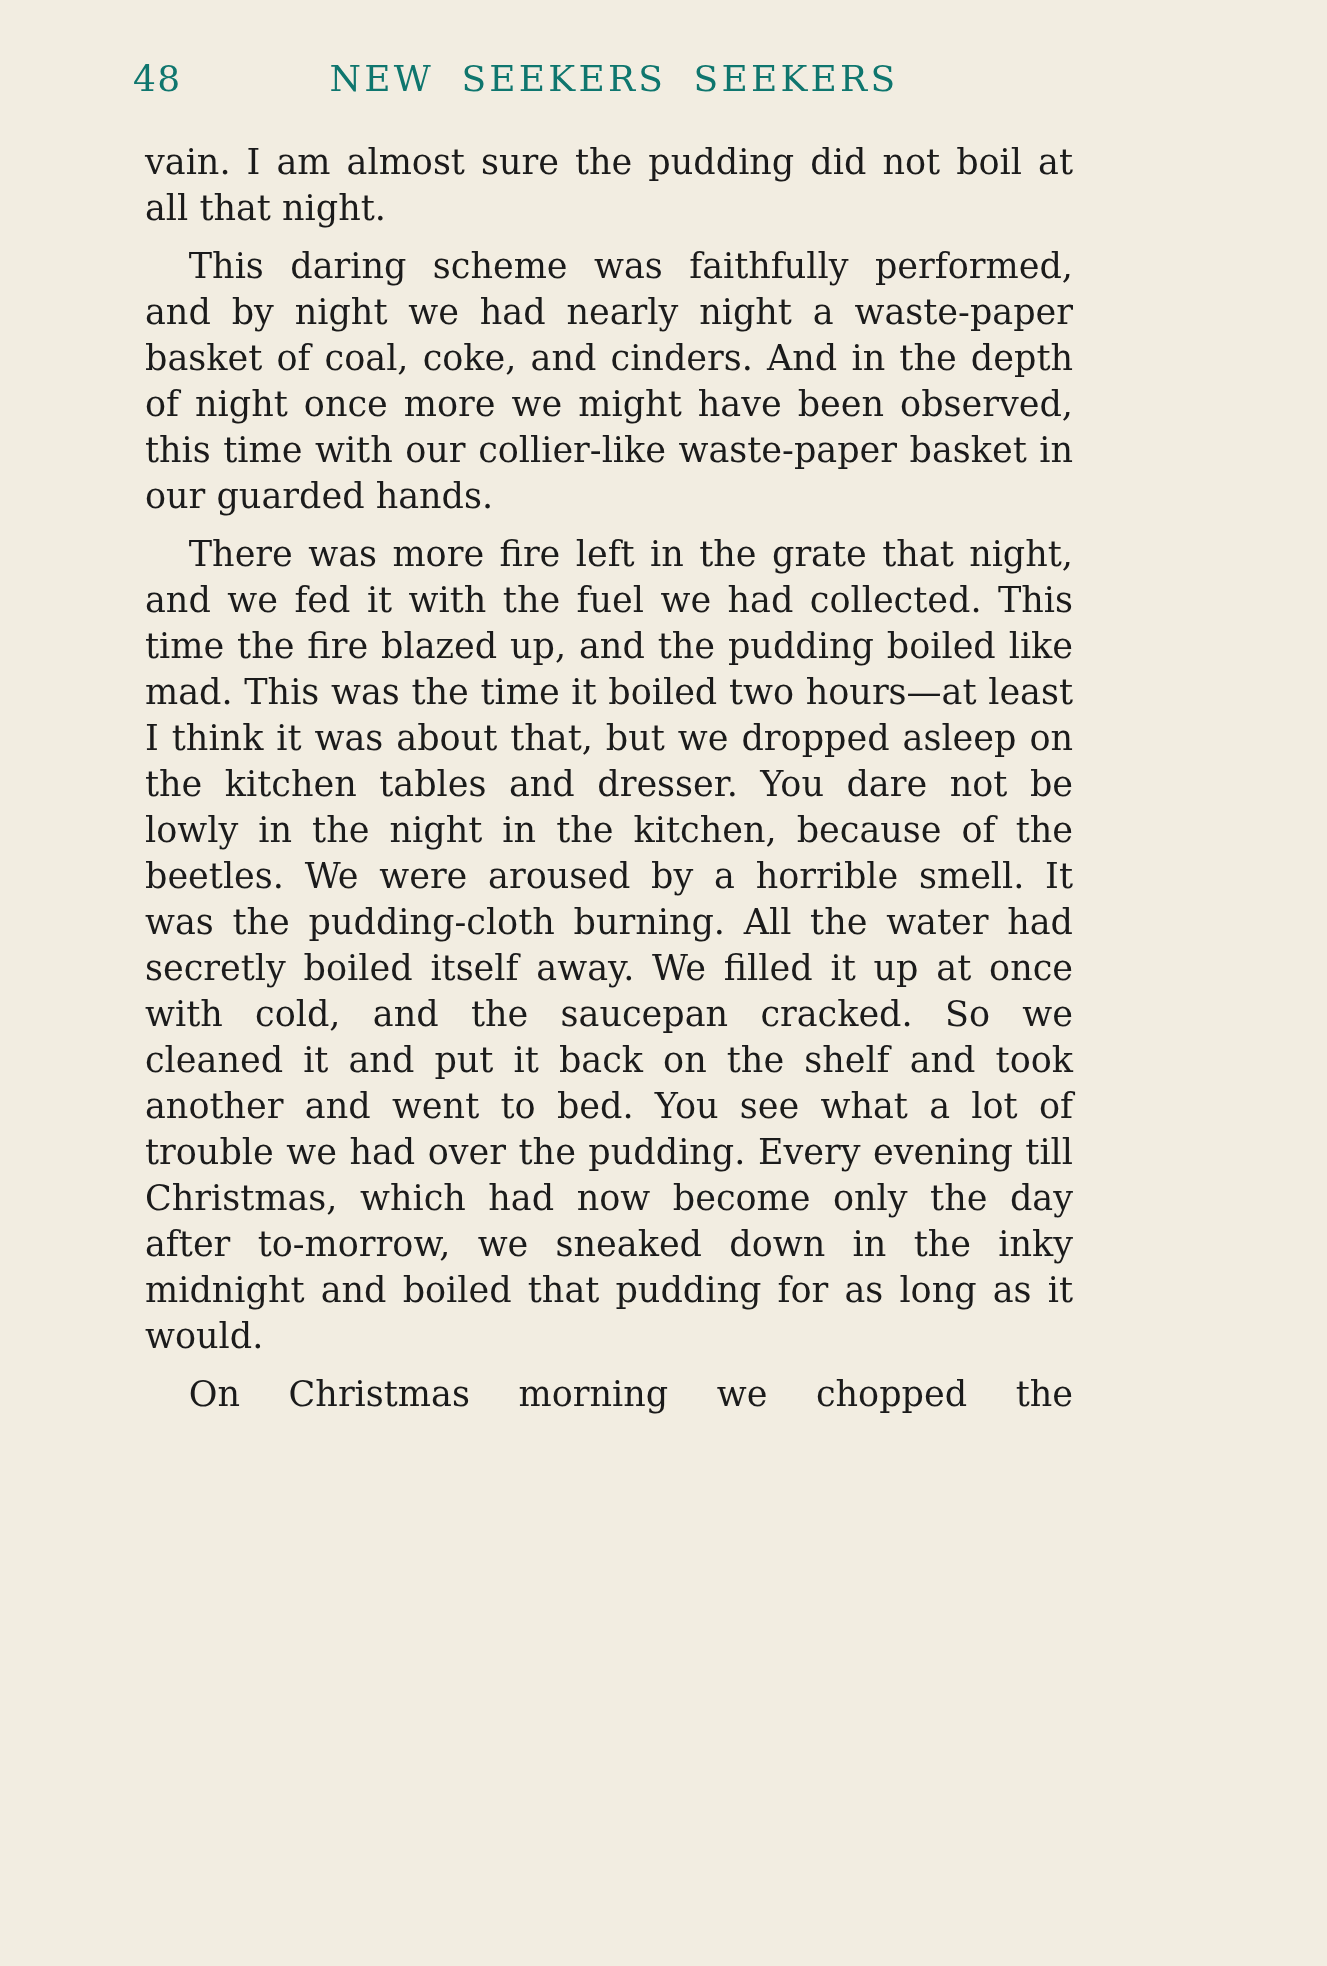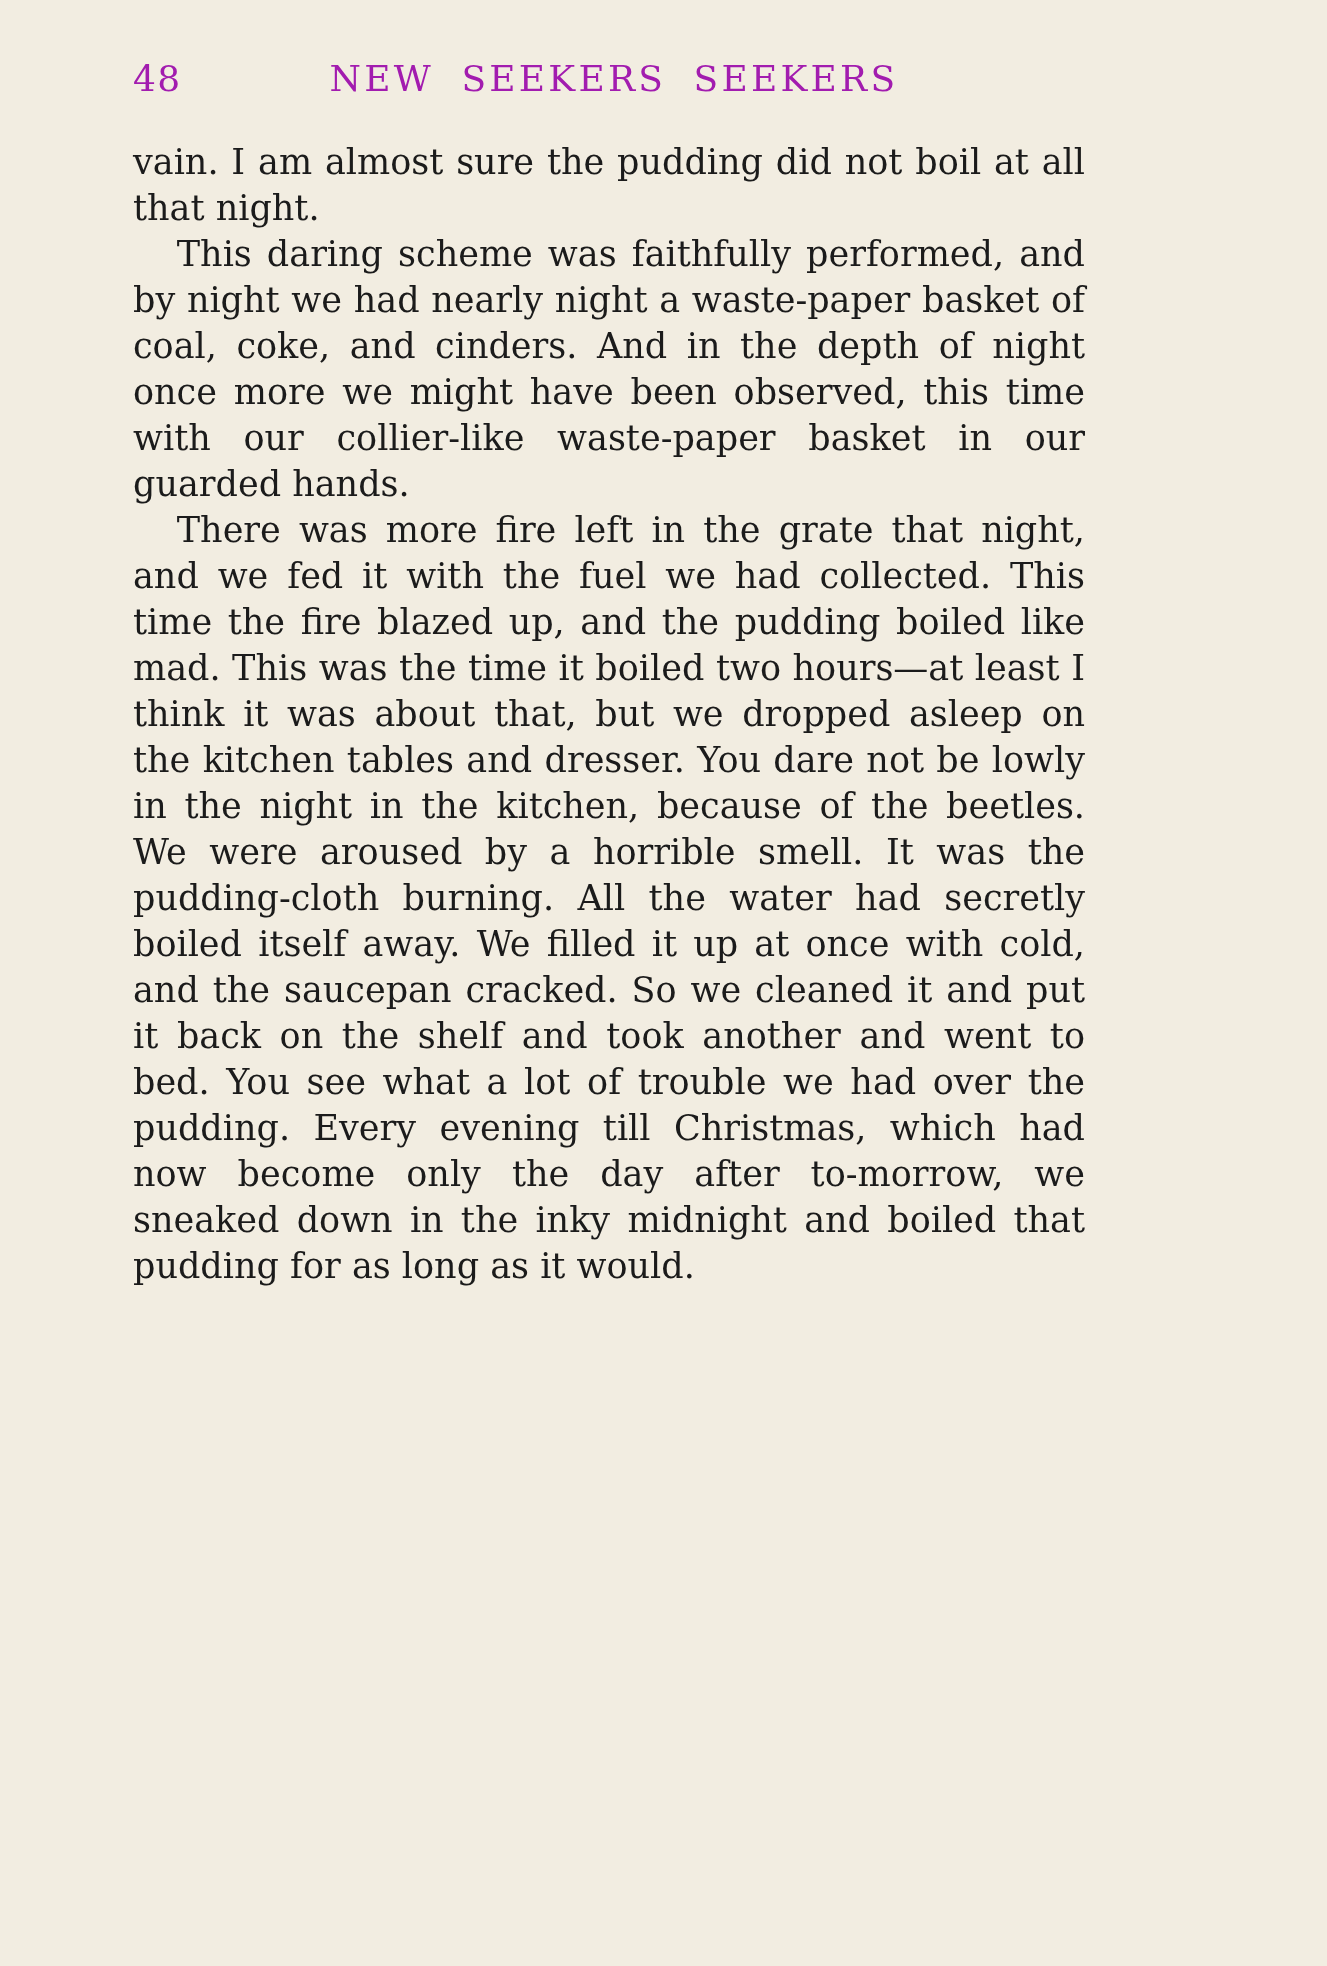--- a/index.html
+++ b/index.html
@@ -21,42 +21,42 @@
     height: 1966px;
     padding: 58px 242px 0 133px; 
     background: #f2ede1;
   }
   .running-head {
     display: flex;
     align-items: baseline;
     font-size: 36px;
     letter-spacing: 0.04em;
     margin-bottom: 40px;
-    color: #a21caf;
+    color: #0f766e;
   }
   .page-number {
     min-width: 120px;
     font-size: 36px;
   }
   .running-title {
     flex: 1;
     text-align: center;
     letter-spacing: 0.09em;
     word-spacing: 0.35em;
     padding-right: 110px; 
     white-space: nowrap;
   }
   .body-text {
     font-size: 35px;
     line-height: 46px;
     text-align: justify;
     color: #1b1b1b;
   }
   .body-text p {
-    margin: 0;
+    margin: 12px;
     text-indent: 1.25em;
   }
   .body-text p.no-indent {
     text-indent: 0;
   }
   .body-text p.stretch-last {
     text-align-last: justify;
   }
 </style>
 </head>
@@ -66,15 +66,16 @@
 
   <div class="running-head">
     <span class="page-number">48</span>
     <span class="running-title">NEW SEEKERS SEEKERS</span>
   </div>
 
   <div class="body-text">
     <p class="no-indent">vain. I am almost sure the pudding did not boil at all that night.</p>
     <p>This daring scheme was faithfully performed, and by night we had nearly night a waste-paper basket of coal, coke, and cinders. And in the depth of night once more we might have been observed, this time with our collier-like waste-paper basket in our guarded hands.</p>
     <p>There was more fire left in the grate that night, and we fed it with the fuel we had collected. This time the fire blazed up, and the pudding boiled like mad. This was the time it boiled two hours—at least I think it was about that, but we dropped asleep on the kitchen tables and dresser. You dare not be lowly in the night in the kitchen, because of the beetles. We were aroused by a horrible smell. It was the pudding-cloth burning. All the water had secretly boiled itself away. We filled it up at once with cold, and the saucepan cracked. So we cleaned it and put it back on the shelf and took another and went to bed. You see what a lot of trouble we had over the pudding. Every evening till Christmas, which had now become only the day after to-morrow, we sneaked down in the inky midnight and boiled that pudding for as long as it would.</p>
+    <p class="stretch-last">On Christmas morning we chopped the</p>
   </div>
 
 </div>
 
 </body></html>

